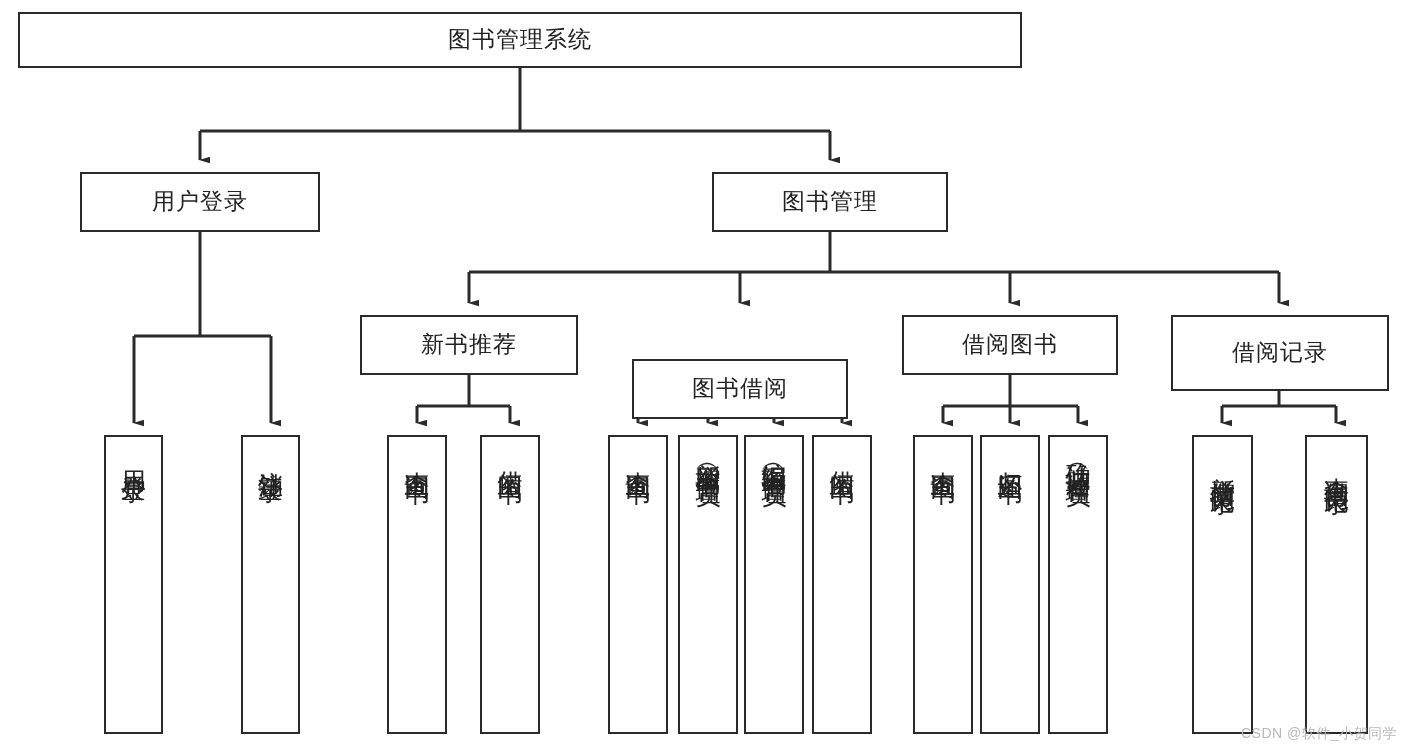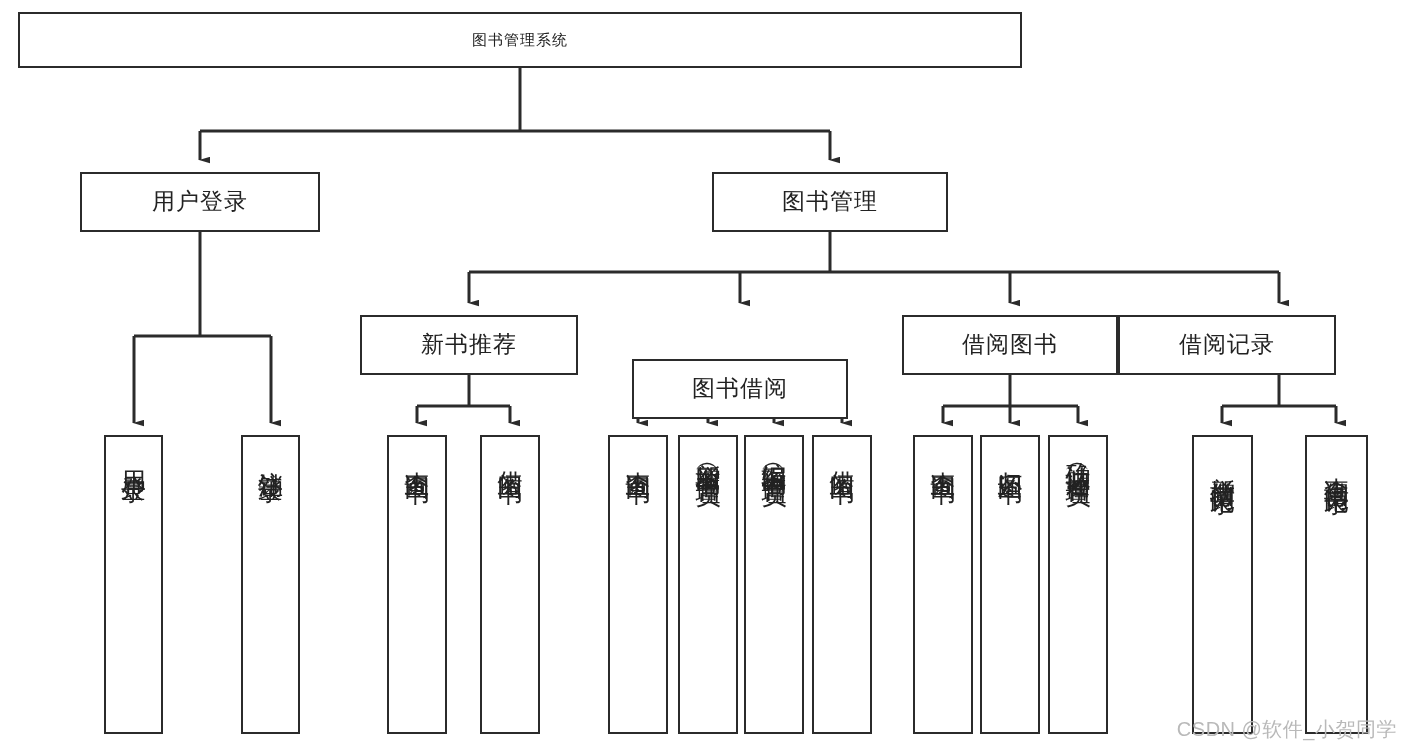--- a/index.html
+++ b/index.html
@@ -24,40 +24,40 @@
   }
   .node .lbl{
     display:block;
     text-align:center;
     line-height:1.18;
     white-space:nowrap;
     color:#222;
   }
   
   .h-node .lbl{font-size:23px;letter-spacing:1px;}
-  .root .lbl{font-size:15px;letter-spacing:1px;}
+  .root .lbl{font-size:23px;letter-spacing:1px;}
   
   .v-node{
     align-items:flex-start;
     justify-content:center;
     padding-top:14px;
   }
   .v-node .lbl{
     writing-mode:vertical-rl;
     text-orientation:upright;
     font-size:25px;
     letter-spacing:3px;
     line-height:1;
     white-space:normal;
     max-height:275px;
   }
   .watermark{
     position:absolute;
     right:8px;bottom:4px;
-    font-size:20px;
+    font-size:14px;
     color:#b9b9b9;
     letter-spacing:0.5px;
     z-index:5;
     white-space:nowrap;
   }
 </style>
 </head>
 <body>
 
 <div id="canvas">
@@ -125,21 +125,21 @@
 
   <div class="node h-node" style="left:360px;top:315px;width:218px;height:60px;">
     <span class="lbl">新书推荐</span>
   </div>
   <div class="node h-node" style="left:632px;top:315px;width:216px;height:60px;margin-top:44px;">
     <span class="lbl">图书借阅</span>
   </div>
   <div class="node h-node" style="left:902px;top:315px;width:216px;height:60px;">
     <span class="lbl">借阅图书</span>
   </div>
-  <div class="node h-node" style="left:1118px;top:315px;width:218px;height:60px;">
+  <div class="node h-node" style="left:1171px;top:315px;width:218px;height:76px;">
     <span class="lbl">借阅记录</span>
   </div>
 
   <div class="node v-node" style="left:104px;top:435px;width:59px;height:299px;">
     <span class="lbl">用户登录</span>
   </div>
   <div class="node v-node" style="left:241px;top:435px;width:59px;height:299px;">
     <span class="lbl">注销登录</span>
   </div>
   <div class="node v-node" style="left:387px;top:435px;width:60px;height:299px;">

